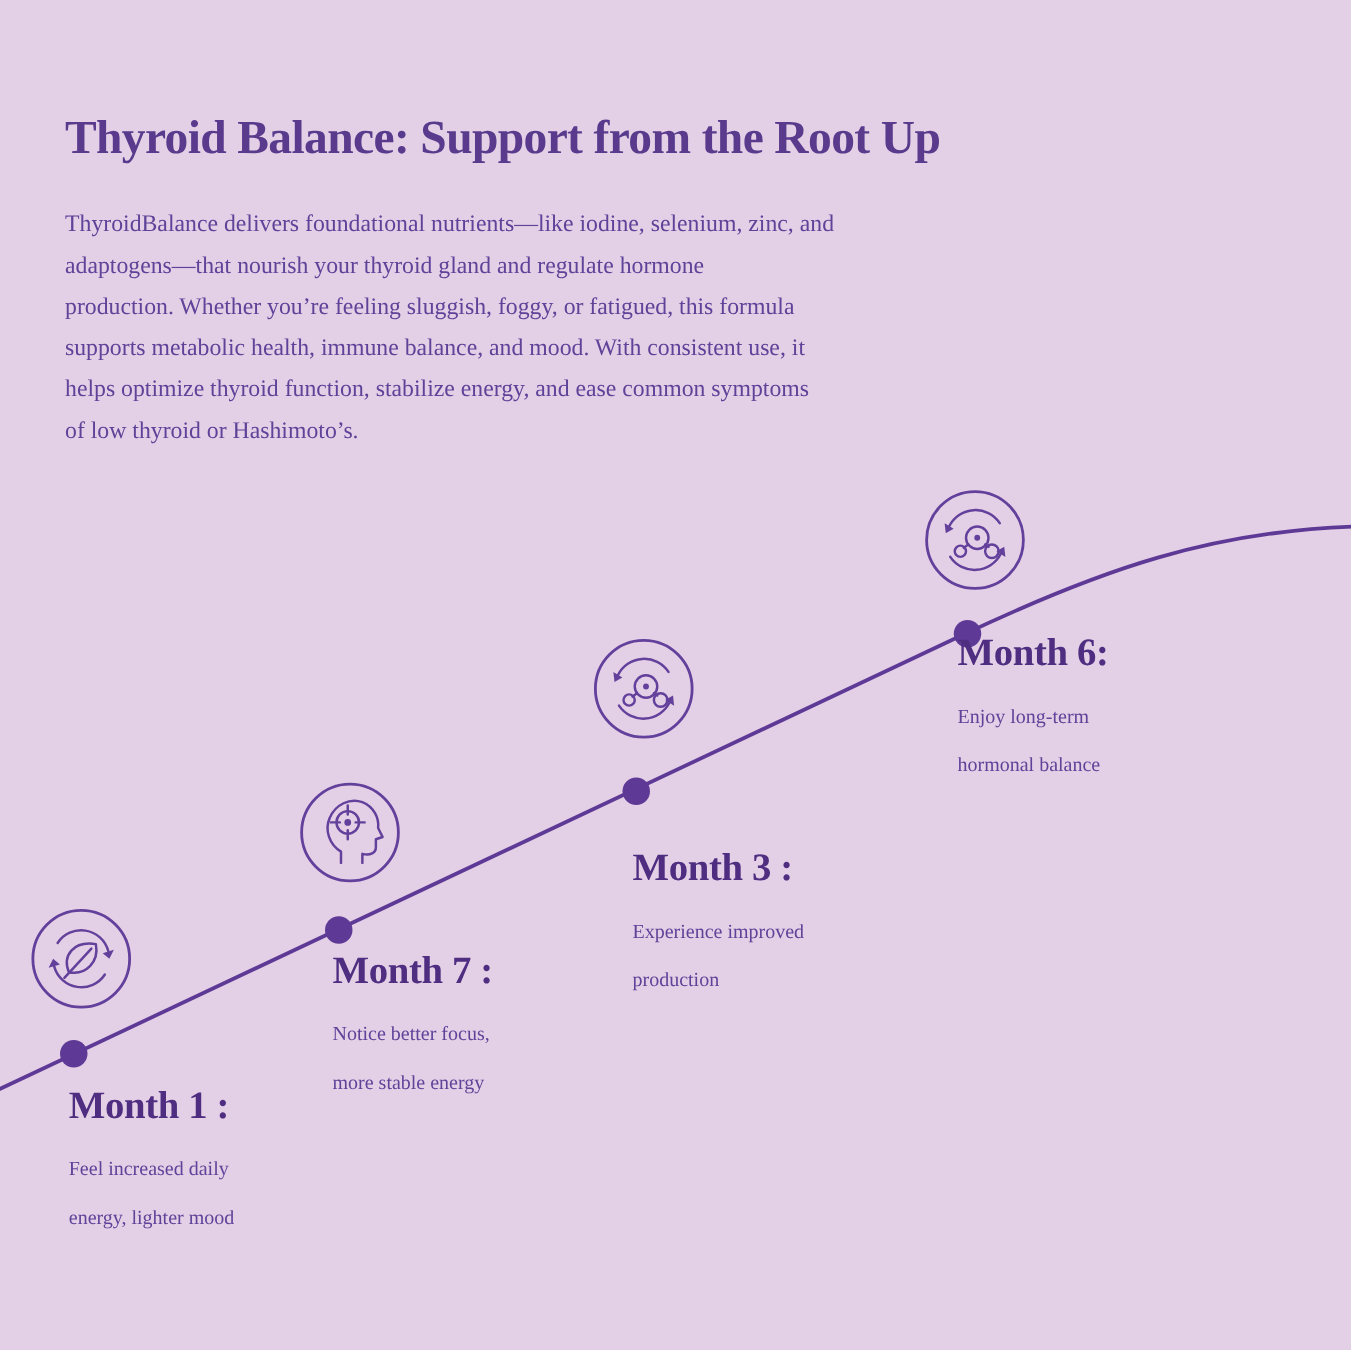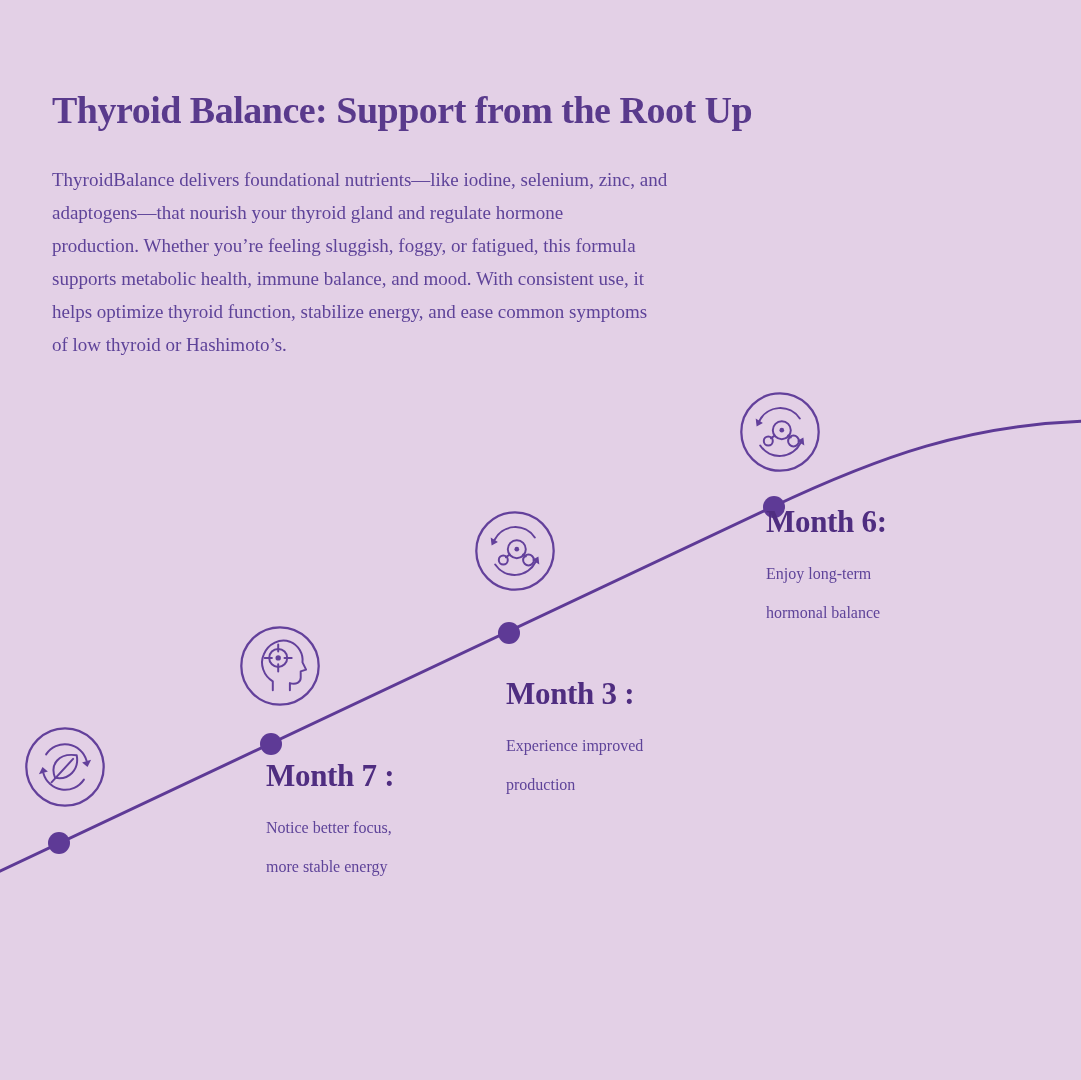--- a/index.html
+++ b/index.html
@@ -126,20 +126,25 @@
       <path class="st" d="M -22 15 A 26 26 0 0 0 23 12"></path>
       <polygon class="fl" points="26,6 19,10 27,15"></polygon>
       <circle class="st" cx="2" cy="-2" r="10"></circle>
       <circle class="fl" cx="2" cy="-2" r="2.6"></circle>
       <path class="st" d="M -6 4 L -10 7 M 9 4 L 12 6"></path>
       <circle class="st" cx="-13" cy="10" r="5"></circle>
       <circle class="st" cx="15" cy="10" r="6"></circle>
     </svg>
   </div>
 
+  <div class="milestone m1">
+    <h3>Month 1 :</h3>
+    <p>Feel increased daily
+energy, lighter mood</p>
+  </div>
 
   <div class="milestone m2">
     <h3>Month 7 :</h3>
     <p>Notice better focus,
 more stable energy</p>
   </div>
 
   <div class="milestone m3">
     <h3>Month 3 :</h3>
     <p>Experience improved

